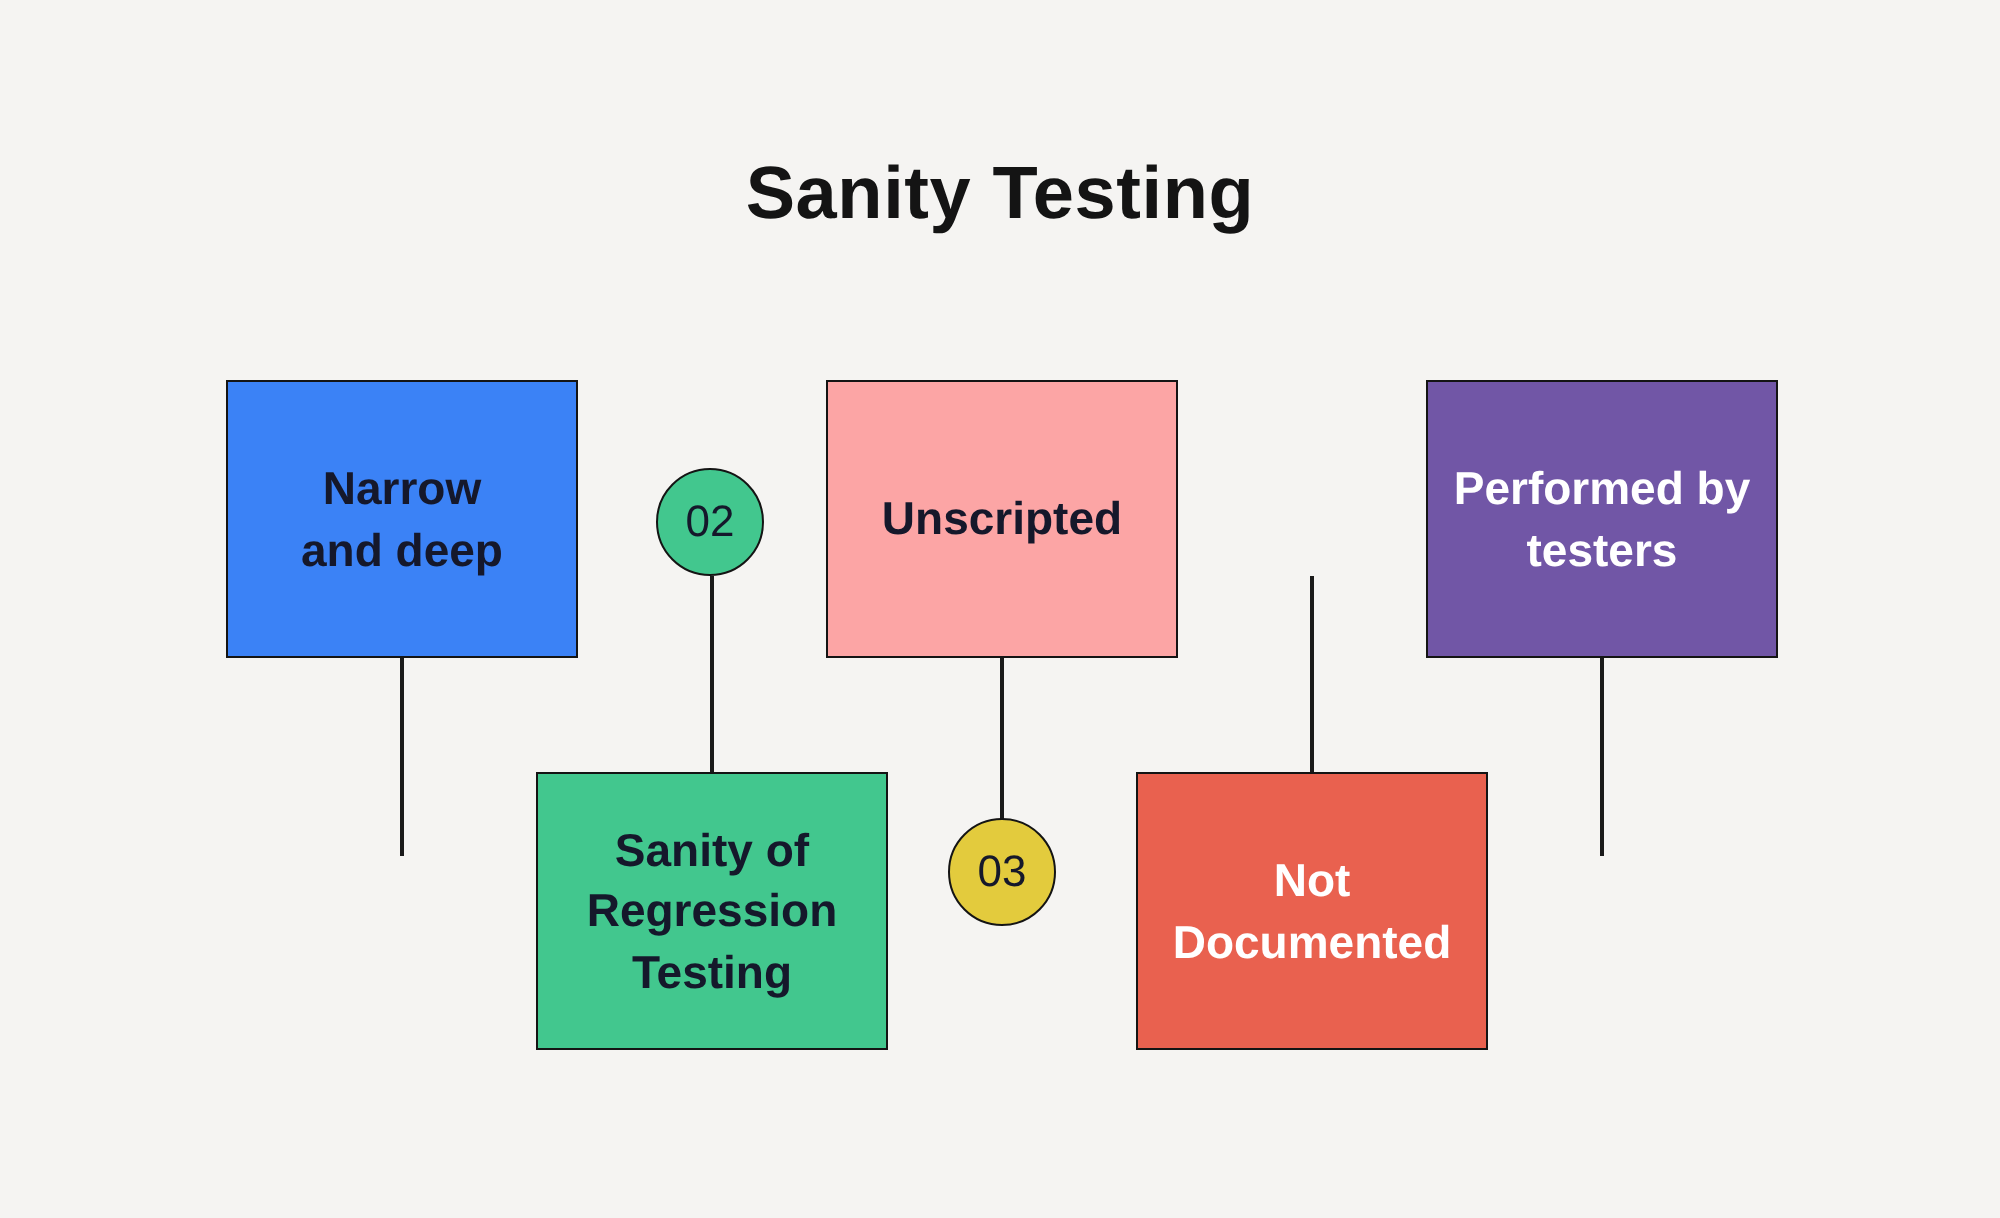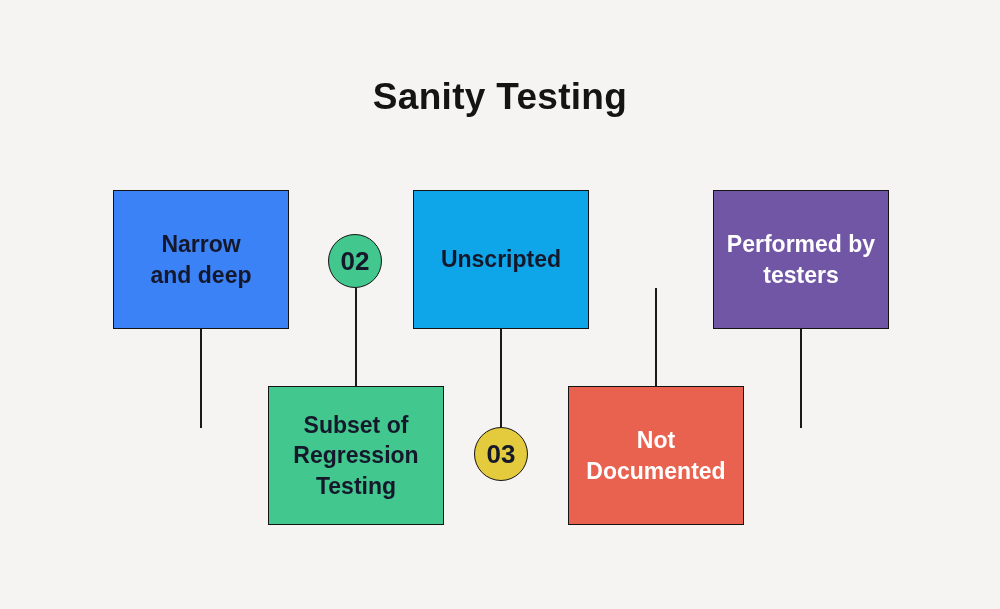--- a/index.html
+++ b/index.html
@@ -41,37 +41,37 @@
   .circle {
     position: absolute;
     width: 54px;
     height: 54px;
     border-radius: 50%;
     border: 1.5px solid #141414;
     box-sizing: border-box;
     display: flex;
     align-items: center;
     justify-content: center;
-    font-size: 26px;
-    font-weight: bold;
+    font-size: 22px;
+    font-weight: normal;
   }
   .connector {
     position: absolute;
     width: 1.5px;
   }
   
   .box1 { left: 113px; top: 190px; }
   .box2 { left: 268px; top: 386px; }
   .box3 { left: 413px; top: 190px; }
   .box4 { left: 568px; top: 386px; }
   .box5 { left: 713px; top: 190px; }
 
   .circle1 { left: 174px; top: 428px; }
   .circle2 { left: 328px; top: 234px; }
-  .circle3 { left: 474px; top: 427px; }
+  .circle3 { left: 474px; top: 409px; }
   .circle4 { left: 629px; top: 234px; }
   .circle5 { left: 773px; top: 428px; }
 
   .line1 { left: 200px; top: 329px; height: 99px; }
   .line2 { left: 355px; top: 288px; height: 98px; }
   .line3 { left: 500px; top: 329px; height: 98px; }
   .line4 { left: 655px; top: 288px; height: 98px; }
   .line5 { left: 800px; top: 329px; height: 99px; }
 </style>
 </head>
@@ -80,25 +80,25 @@
 <div class="canvas" style="background-color: rgb(245, 244, 242);">
 
   <div class="title">Sanity Testing</div>
 
   <div class="box box1" style="background-color: #3b82f6; color: rgb(21, 24, 43);">Narrow
 and deep</div>
   <div class="connector line1" style="background-color: rgb(26, 26, 26);"></div>
 
   <div class="circle circle2" style="background-color: rgb(66, 199, 142); color: rgb(21, 24, 43);">02</div>
   <div class="connector line2" style="background-color: rgb(26, 26, 26);"></div>
-  <div class="box box2" style="background-color: rgb(66, 199, 142); color: rgb(21, 24, 43);">Subset of
+  <div class="box box2" style="background-color: rgb(66, 199, 142); color: rgb(21, 24, 43);">Sanity of
 Regression
 Testing</div>
 
-  <div class="box box3" style="background-color: #0ea5e9; color: rgb(21, 24, 43);">Unscripted</div>
+  <div class="box box3" style="background-color: #fca5a5; color: rgb(21, 24, 43);">Unscripted</div>
   <div class="connector line3" style="background-color: rgb(26, 26, 26);"></div>
   <div class="circle circle3" style="background-color: rgb(227, 203, 61); color: rgb(21, 24, 43);">03</div>
 
   <div class="connector line4" style="background-color: rgb(26, 26, 26);"></div>
   <div class="box box5" style="background-color: rgb(113, 86, 166); color: rgb(255, 255, 255);">Performed by
 testers</div>
 
   <div class="box box4" style="background-color: rgb(233, 97, 79); color: rgb(255, 255, 255);">Not
 Documented</div>
   <div class="connector line5" style="background-color: rgb(26, 26, 26);"></div>

